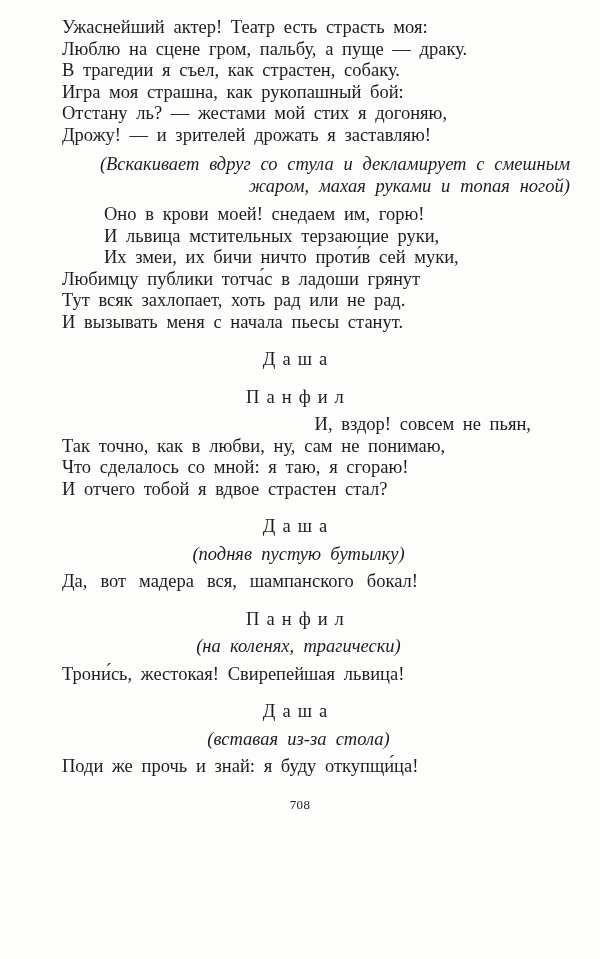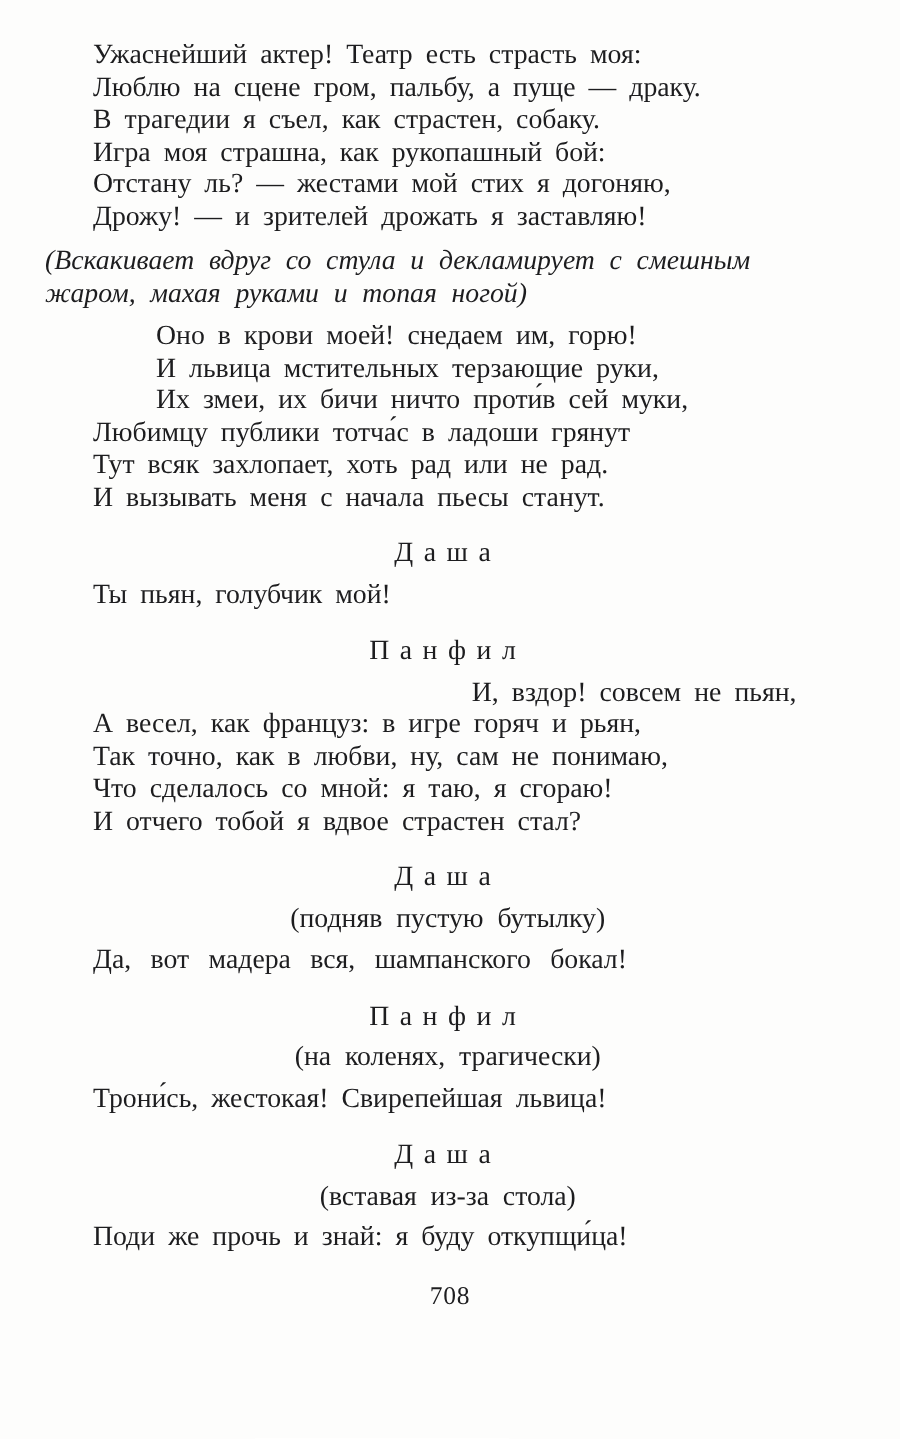--- a/index.html
+++ b/index.html
@@ -11,34 +11,34 @@
     position: relative;
     width: 600px;
     height: 959px;
     background: #fdfdfc;
     color: #1d1d1f;
     font-family: "Liberation Serif", "DejaVu Serif", serif;
     font-size: 18.5px;
     line-height: 21.5px;
     overflow: hidden;
     box-sizing: border-box;
-    padding-top: 27px;
+    padding-top: 17px;
   }
   .block {
     margin-left: 62px;
     width: 473px;
   }
   .vline {
     white-space: nowrap;
     word-spacing: 0.22em;
   }
   .stage-direction {
     margin-left: 30px;
     width: 540px;
-    text-align: left;
+    text-align: right;
     font-style: italic;
     word-spacing: 0.28em;
     margin-top: 8px;
     margin-bottom: 7px;
   }
   .quote {
     margin-left: 104px;
     width: 440px;
   }
   .speech {
@@ -48,39 +48,40 @@
     width: 473px;
     text-align: center;
     letter-spacing: 0.38em;
     margin-bottom: 6px;
     margin-top: 16px;
   }
   .direction {
     margin-left: 62px;
     width: 473px;
     text-align: center;
+    font-style: italic;
     word-spacing: 0.25em;
     margin-bottom: 6px;
   }
   .dialogue {
     margin-left: 62px;
     width: 473px;
   }
   .dialogue .wide {
     word-spacing: 0.45em;
   }
   .offset-right {
     text-align: right;
     padding-right: 4px;
   }
   .page-number {
     margin-top: 16px;
     width: 600px;
     text-align: center;
-    font-size: 17px;
+    font-size: 13px;
     letter-spacing: 0.03em;
   }
 </style>
 </head>
 <body>
 
 <div class="page">
 
   <div class="block">
     <div class="vline">Ужаснейший актер! Театр есть страсть моя:</div>
@@ -100,30 +101,26 @@
   </div>
 
   <div class="block">
     <div class="vline">Любимцу публики тотча́с в ладоши грянут</div>
     <div class="vline">Тут всяк захлопает, хоть рад или не рад.</div>
     <div class="vline">И вызывать меня с начала пьесы станут.</div>
   </div>
 
   <div class="speech">
     <div class="speaker">Даша</div>
-    <div class="dialogue">
-      <div class="vline">Ты пьян, голубчик мой!</div>
-    </div>
   </div>
 
   <div class="speech">
     <div class="speaker">Панфил</div>
     <div class="dialogue">
       <div class="vline offset-right">И, вздор! совсем не пьян,</div>
-      <div class="vline">А весел, как француз: в игре горяч и рьян,</div>
       <div class="vline">Так точно, как в любви, ну, сам не понимаю,</div>
       <div class="vline">Что сделалось со мной: я таю, я сгораю!</div>
       <div class="vline">И отчего тобой я вдвое страстен стал?</div>
     </div>
   </div>
 
   <div class="speech">
     <div class="speaker">Даша</div>
     <div class="direction">(подняв пустую бутылку)</div>
     <div class="dialogue">

